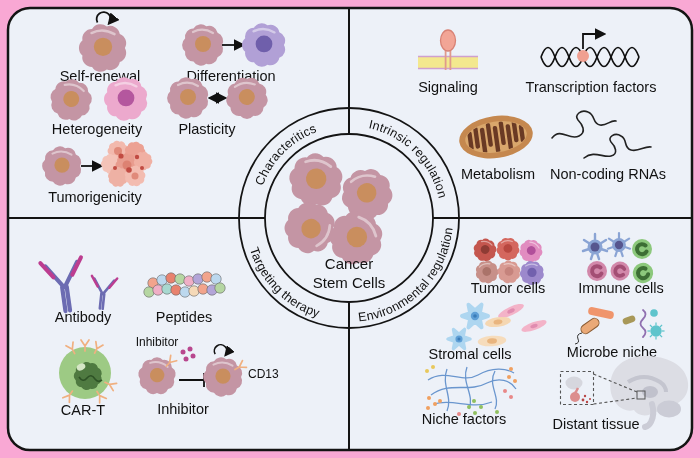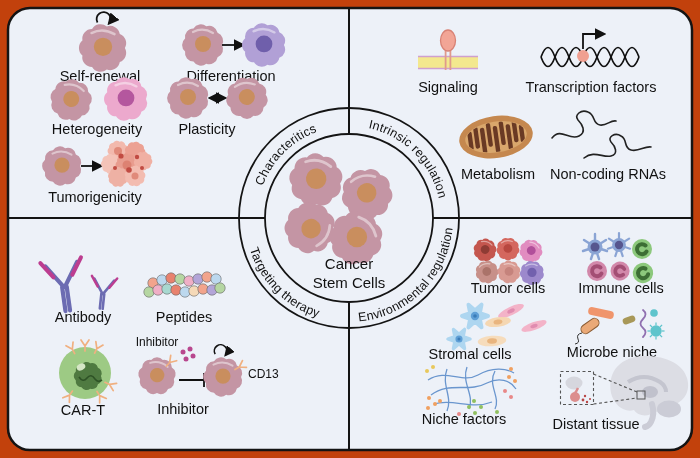--- a/index.html
+++ b/index.html
@@ -1,16 +1,16 @@
 <!DOCTYPE html>
 <html><head>
 <meta charset="utf-8">
 <style>
   html,body{margin:0;padding:0;background:#ffffff;}
-  .stage{position:relative;width:700px;height:458px;background:#c2410c;overflow:hidden;}
+  .stage{position:relative;width:700px;height:458px;background:#f9a8d4;overflow:hidden;}
   svg{position:absolute;left:0;top:0;}
   svg text{font-family:"Liberation Sans","DejaVu Sans",sans-serif;fill:#111;}
   .lbl{font-size:14.5px;}
   .sm{font-size:12px;}
   .arc{font-size:12.5px;letter-spacing:.2px;}
   .ctr{font-size:15px;}
 </style>
 </head>
 <body>
 

